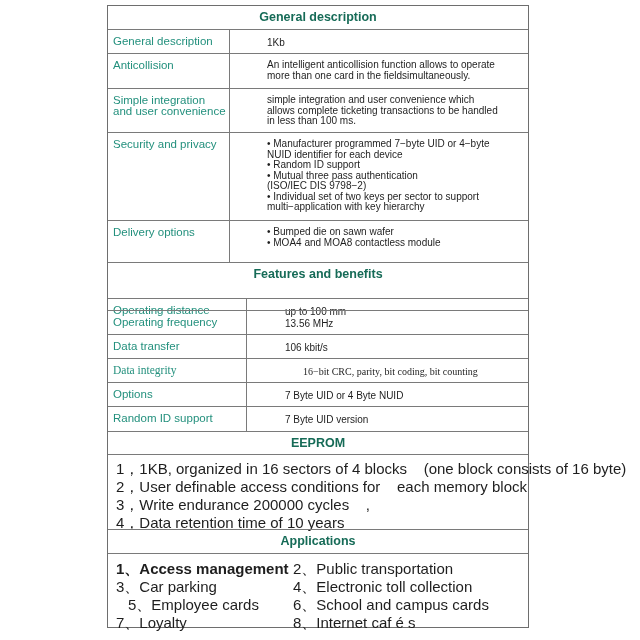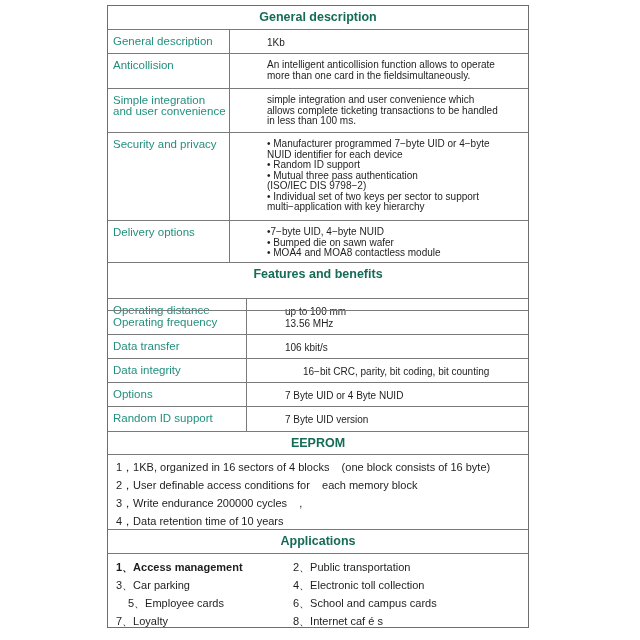--- a/index.html
+++ b/index.html
@@ -6,21 +6,21 @@
   body { width: 640px; height: 640px; position: relative; overflow: hidden;
          font-family: "Liberation Sans", sans-serif; color: #1e1e1e; }
   .sheet { position: absolute; left: 107px; top: 5px; width: 422px; height: 623px;
            border: 1.5px solid #6e6e6e; box-sizing: border-box; }
   .row { position: absolute; left: 0; right: 0; border-top: 1.3px solid #7a7a7a; box-sizing: border-box; }
   .row.first { border-top: none; }
   .head { text-align: center; font-weight: bold; color: #166b57; font-size: 12.5px; line-height: 22px; }
   .lbl { position: absolute; left: 5px; top: 3px; color: #23907d; font-size: 11.5px; line-height: 11.5px; }
   .val { position: absolute; top: 3px; font-size: 10px; line-height: 10.5px; color: #1e1e1e; }
   .vdiv { position: absolute; top: 0; bottom: 0; border-left: 1.3px solid #7a7a7a; }
-  .list-line { position: absolute; font-size: 11px; color: #1e1e1e; white-space: pre; }
+  .list-line { position: absolute; font-size: 15px; color: #1e1e1e; white-space: pre; }
 </style>
 </head>
 <body>
 
 <div class="sheet">
 
   <div class="row first head" style="top:0;height:23px;">
     <span>General description</span>
   </div>
 
@@ -63,21 +63,20 @@
       <div>(ISO/IEC DIS 9798−2)</div>
       <div>• Individual set of two keys per sector to support</div>
       <div>multi−application with key hierarchy</div>
     </div>
   </div>
 
   <div class="row" style="top:214px;height:42px;">
     <div class="vdiv" style="left:121px;"></div>
     <div class="lbl" style="top:6px;">Delivery options</div>
     <div class="val" style="left:159px;top:6px;">
-      <div>•7−byte UID, 4−byte NUID</div>
       <div>• Bumped die on sawn wafer</div>
       <div>• MOA4 and MOA8 contactless module</div>
     </div>
   </div>
 
   <div class="row head" style="top:256px;height:24px;">
     <span>Features and benefits</span>
   </div>
 
   <div class="row" style="top:280px;height:24px;margin-top:12px;">
@@ -88,21 +87,21 @@
   <div class="row" style="top:304px;height:24px;">
     <div class="vdiv" style="left:138px;"></div>
     <div class="lbl" style="top:6px;">Operating frequency</div>
     <div class="val" style="left:177px;top:8px;">13.56 MHz</div>
   </div>
   <div class="row" style="top:328px;height:24px;">
     <div class="vdiv" style="left:138px;"></div>
     <div class="lbl" style="top:6px;">Data transfer</div>
     <div class="val" style="left:177px;top:8px;">106 kbit/s</div>
   </div>
-  <div class="row" style="top:352px;height:24px;">
+  <div class="row" style="top:352px;height:24px;font-family:Liberation Serif, serif;">
     <div class="vdiv" style="left:138px;"></div>
     <div class="lbl" style="top:6px;">Data integrity</div>
     <div class="val" style="left:177px;top:8px;margin-left:18px;">16−bit CRC, parity, bit coding, bit counting</div>
   </div>
   <div class="row" style="top:376px;height:24px;">
     <div class="vdiv" style="left:138px;"></div>
     <div class="lbl" style="top:6px;">Options</div>
     <div class="val" style="left:177px;top:8px;">7 Byte UID or 4 Byte NUID</div>
   </div>
   <div class="row" style="top:400px;height:25px;">

